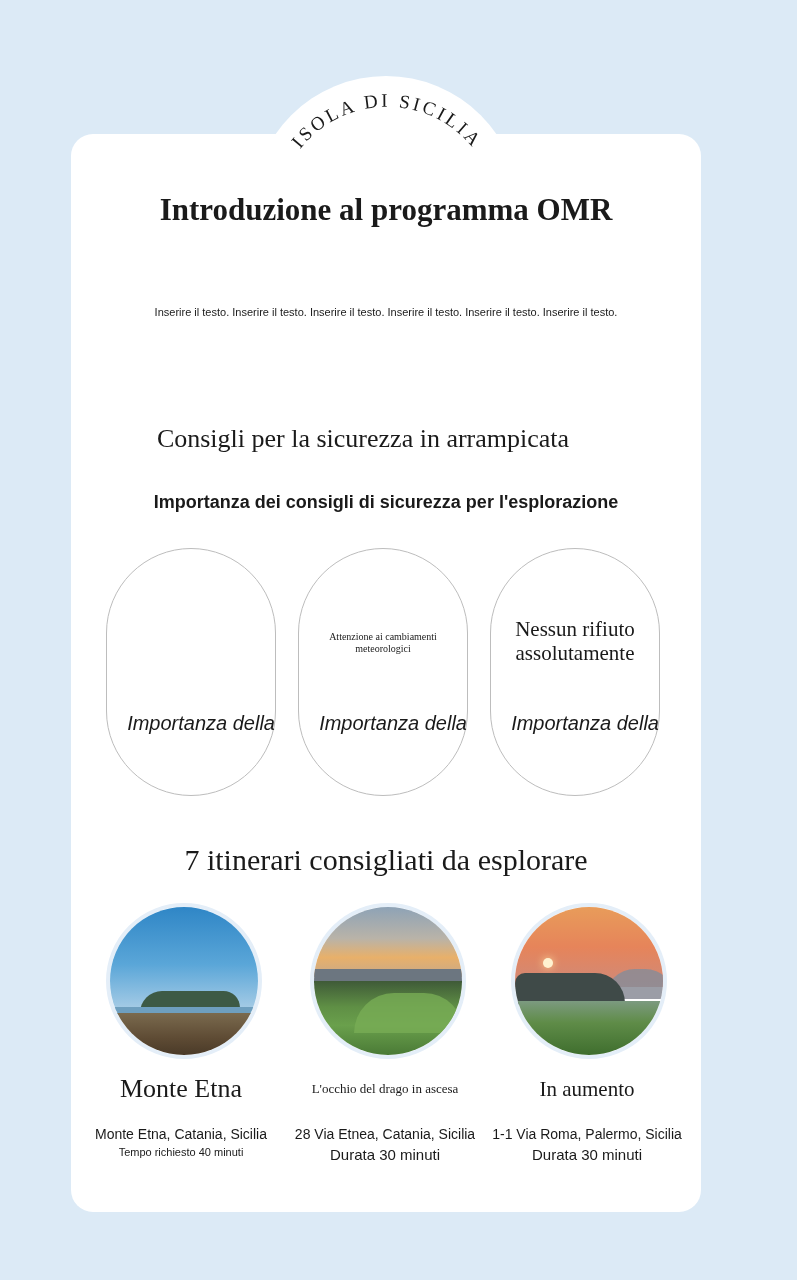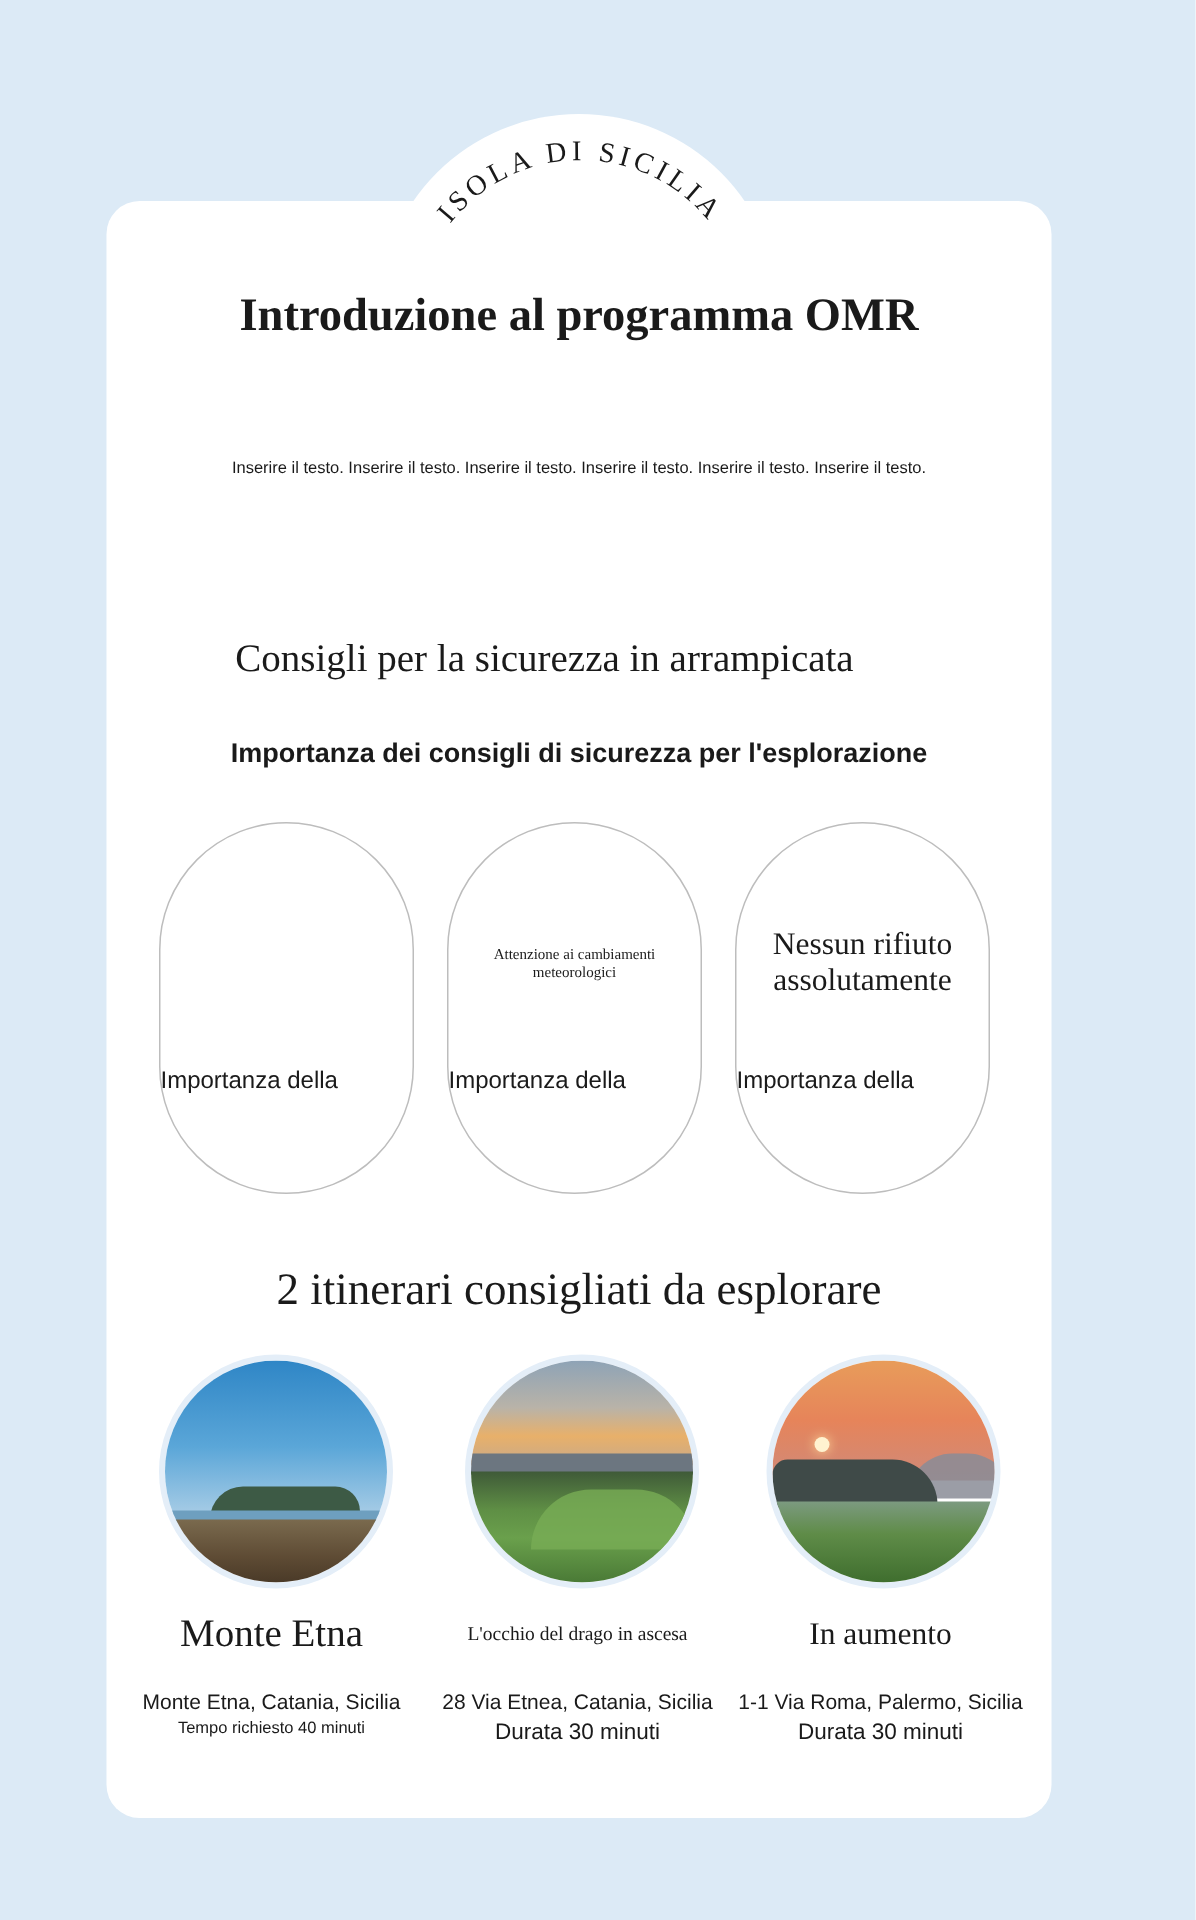--- a/index.html
+++ b/index.html
@@ -64,21 +64,21 @@
   }
   .pill .pill-title {
     position: absolute; left: 0; right: 0; top: 62px;
     text-align: center; line-height: 1.15;
   }
   .pill .pill-title.big { font-size: 24px; }
   .pill .pill-title.mid { font-size: 21px; top: 68px; }
   .pill .pill-title.small { font-size: 10px; top: 82px; line-height: 1.2; padding: 0 18px; }
   .pill .pill-sub {
     position: absolute; left: 0; right: 0; top: 163px;
-    text-align: left; font-size: 16px;
+    text-align: right; font-size: 20px; font-style: italic;
   }
   .h-routes {
     position: absolute; left: 71px; width: 630px; top: 843px;
     text-align: center; font-size: 30px; font-weight: normal; margin: 0;
   }
   .photo {
     position: absolute; top: 903px;
     width: 148px; height: 148px;
     border-radius: 50%;
     border: 4px solid #e4eef8;
@@ -122,21 +122,21 @@
 </div>
 <div class="pill" style="left:298px;">
   <div class="pill-title small serif">Attenzione ai cambiamenti meteorologici</div>
   <div class="pill-sub">Importanza della</div>
 </div>
 <div class="pill" style="left:490px;">
   <div class="pill-title mid serif" style="padding:0 14px;">Nessun rifiuto assolutamente</div>
   <div class="pill-sub">Importanza della</div>
 </div>
 
-<h2 class="h-routes serif">2 itinerari consigliati da esplorare</h2>
+<h2 class="h-routes serif">7 itinerari consigliati da esplorare</h2>
 
 <div class="photo" style="left:106px;">
   <div class="sky" style="left:0;top:0;width:148px;height:104px;background:linear-gradient(180deg,#2f86c6 0%,#5aa6d8 55%,#a9cde6 100%);"></div>
   <div class="feature" style="left:30px;top:84px;width:100px;height:22px;background:#3d5a45;border-radius:40px 30px 0 0;"></div>
   <div class="feature" style="left:0;top:100px;width:148px;height:8px;background:#6e9fbf;"></div>
   <div class="land" style="left:0;top:106px;width:148px;height:42px;background:linear-gradient(180deg,#7a6a4e 0%,#5e4b34 60%,#4a3a28 100%);"></div>
 </div>
 
 <div class="photo" style="left:310px;">
   <div class="sky" style="left:0;top:0;width:148px;height:70px;background:linear-gradient(180deg,#8ea3b6 0%,#b9b3a8 45%,#e8b06a 72%,#c7a98a 100%);"></div>

